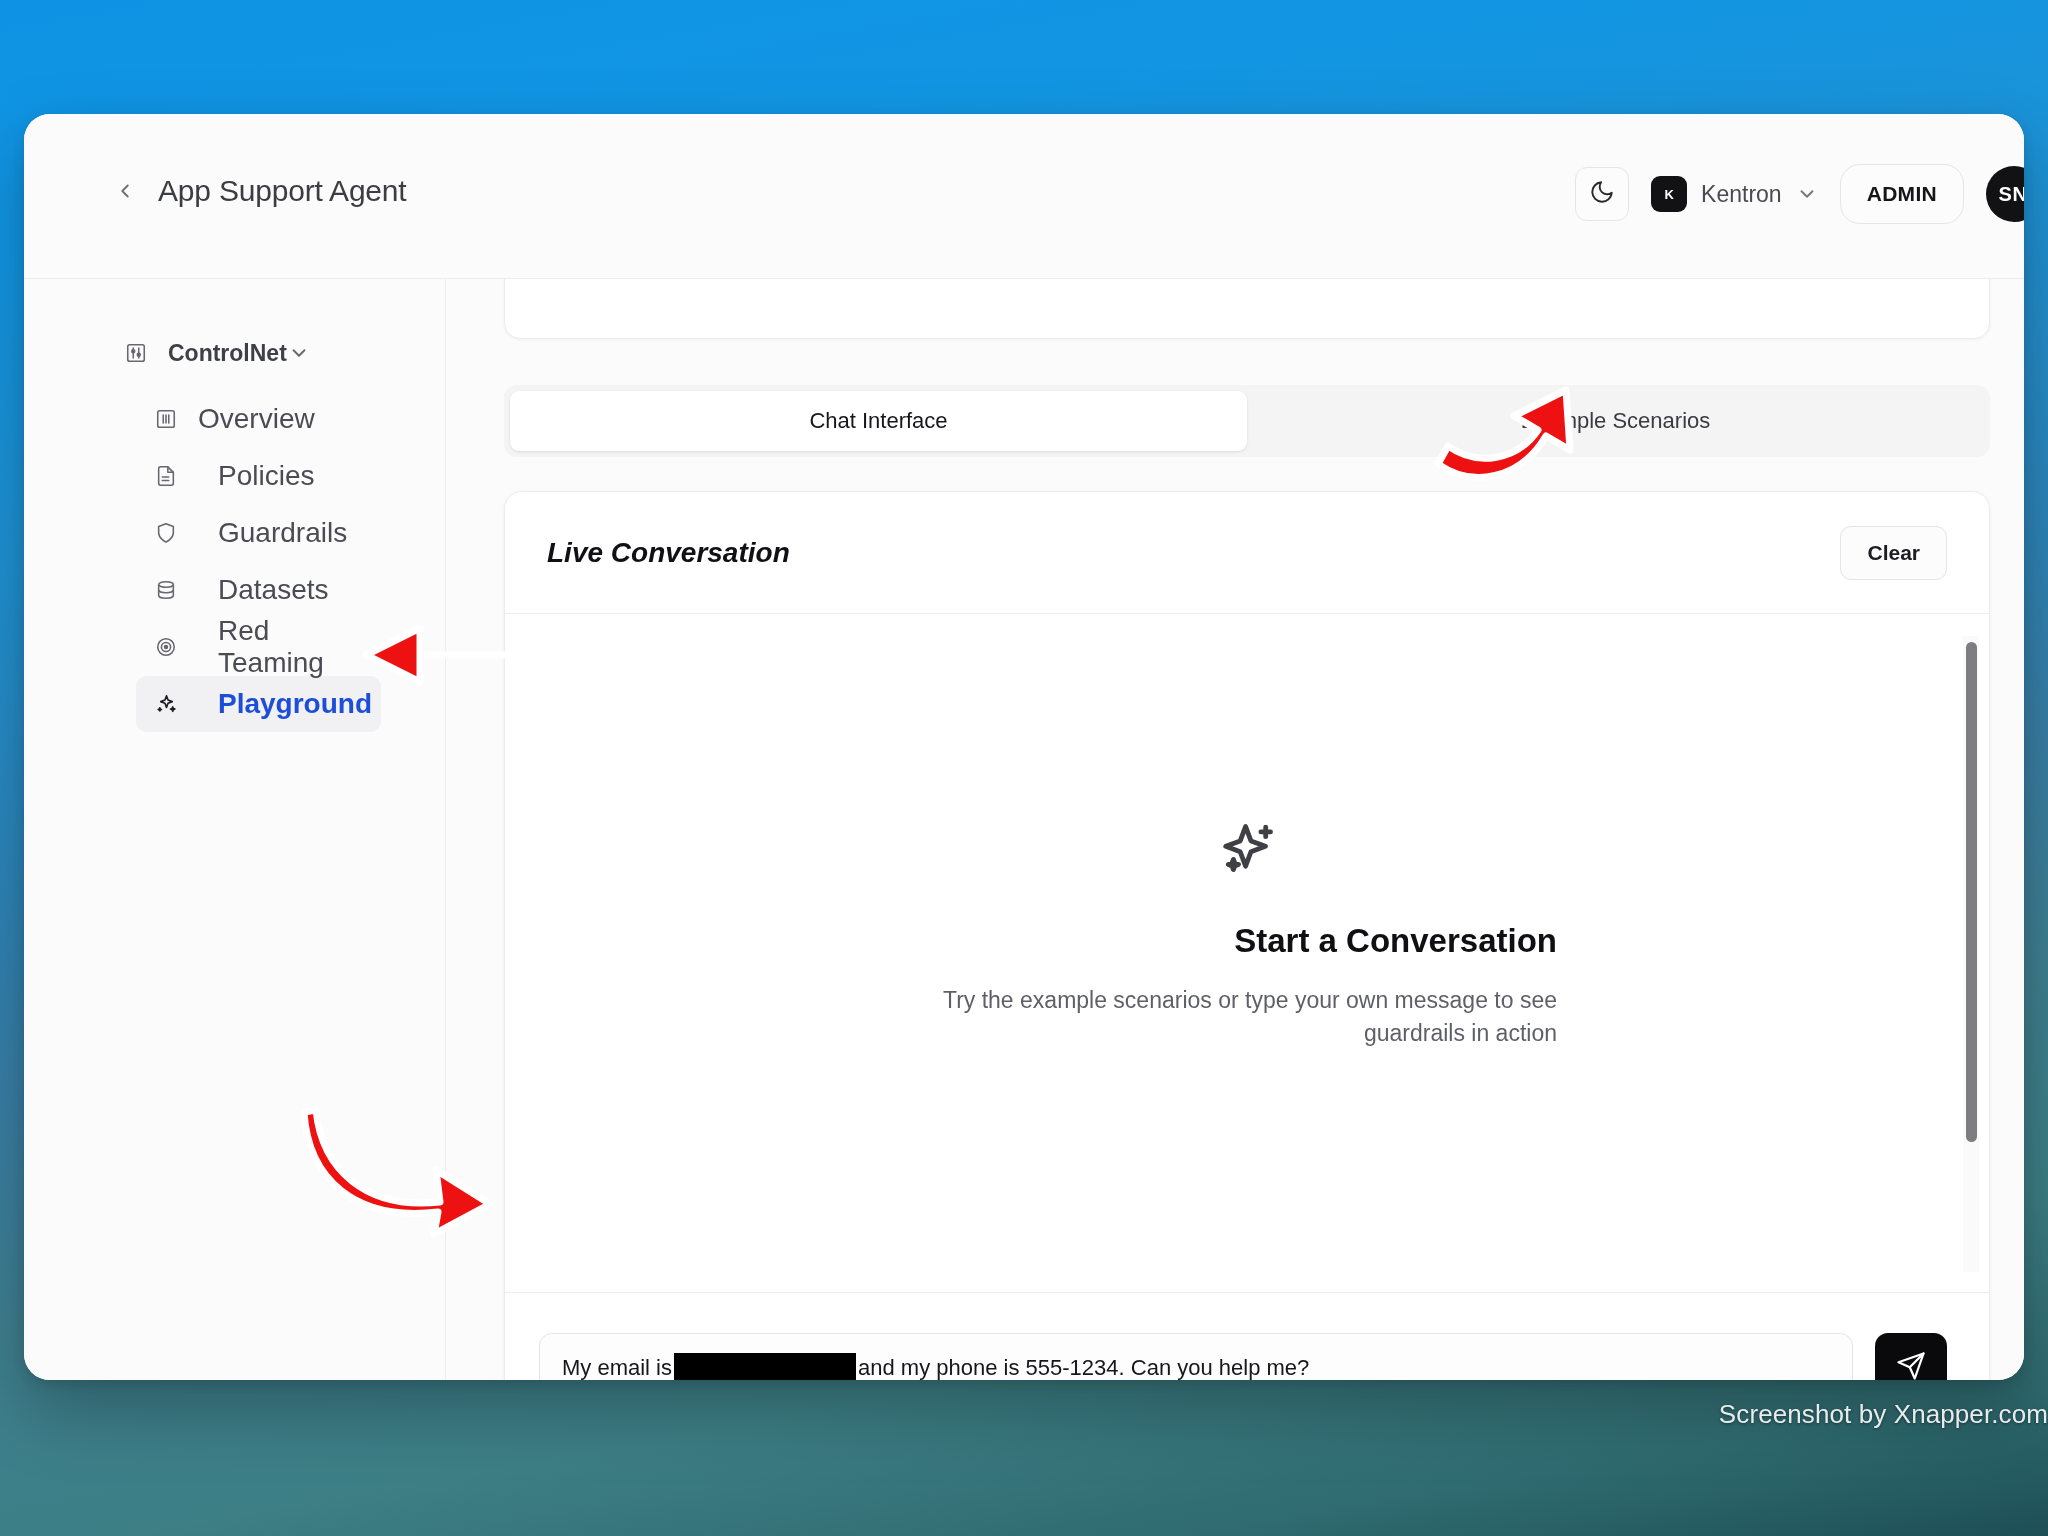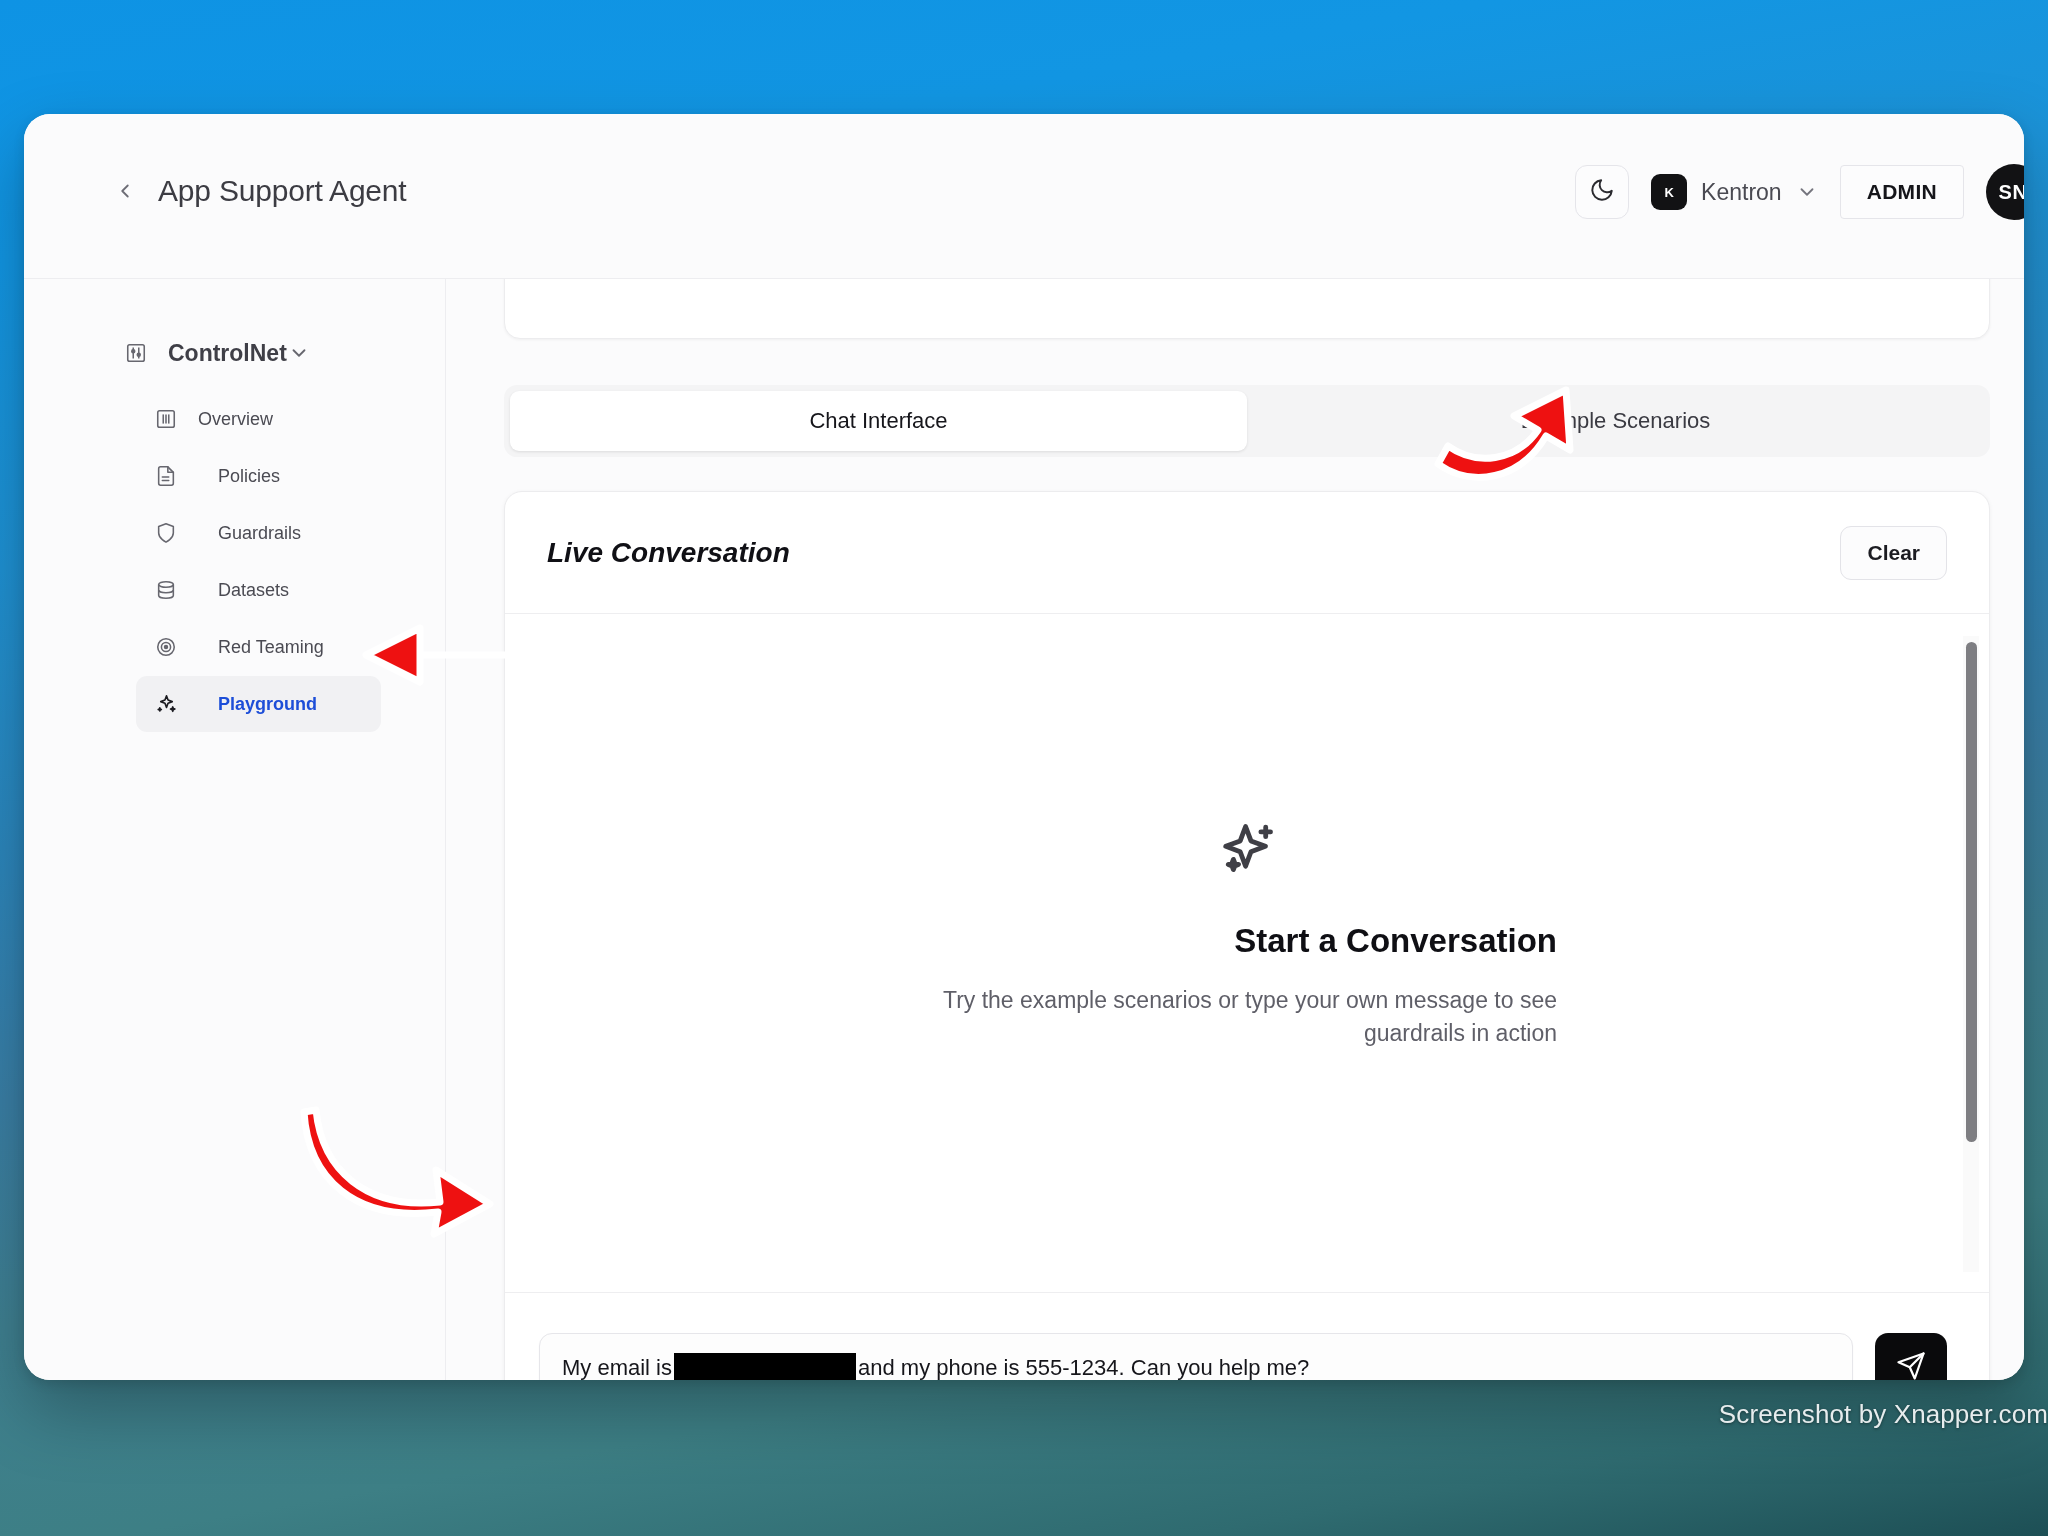--- a/index.html
+++ b/index.html
@@ -101,23 +101,23 @@
   }
   .org-name {
     font-size: 23px;
     color: #4a4a52;
     font-weight: 400;
   }
   .org-caret { color: #75757e; display:flex; align-items:center; }
 
   .admin-btn {
     border: 1px solid #e5e5ea;
-    border-radius: 4px;
+    border-radius: 20px;
     background: #fcfcfd;
-    height: 54px;
+    height: 60px;
     padding: 0 26px;
     display: flex; align-items: center; justify-content: center;
     font-size: 21px;
     font-weight: 700;
     color: #15151a;
     letter-spacing: 0.3px;
     cursor: pointer;
   }
   .avatar {
     width: 56px; height: 56px;
@@ -160,21 +160,21 @@
   .nav-item {
     display: flex;
     align-items: center;
     gap: 20px;
     height: 56px;
     margin: 0 64px 0 112px;
     padding-left: 18px;
     border-radius: 11px;
     cursor: pointer;
     color: #4b4b53;
-    font-size: 18px;
+    font-size: 28px;
   }
   .nav-item + .nav-item { margin-top: 1px; gap: 40px; }
   .nav-item.active {
     background: #f1f1f3;
     color: #1d4ed8;
     font-weight: 700;
   }
   .nav-ico { width: 24px; height: 24px; display:flex; align-items:center; justify-content:center; color: #67676f; flex: none; }
   .nav-item.active .nav-ico { color: #1b1b20; }
 

